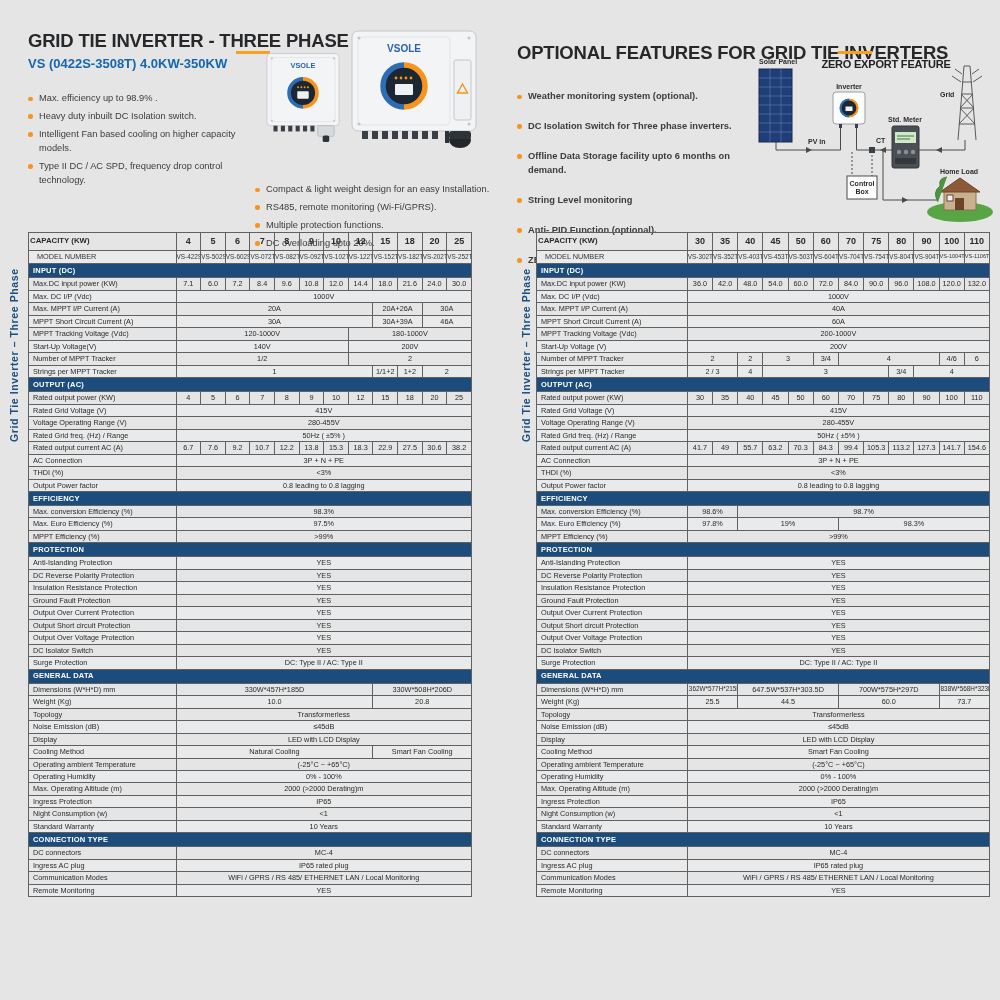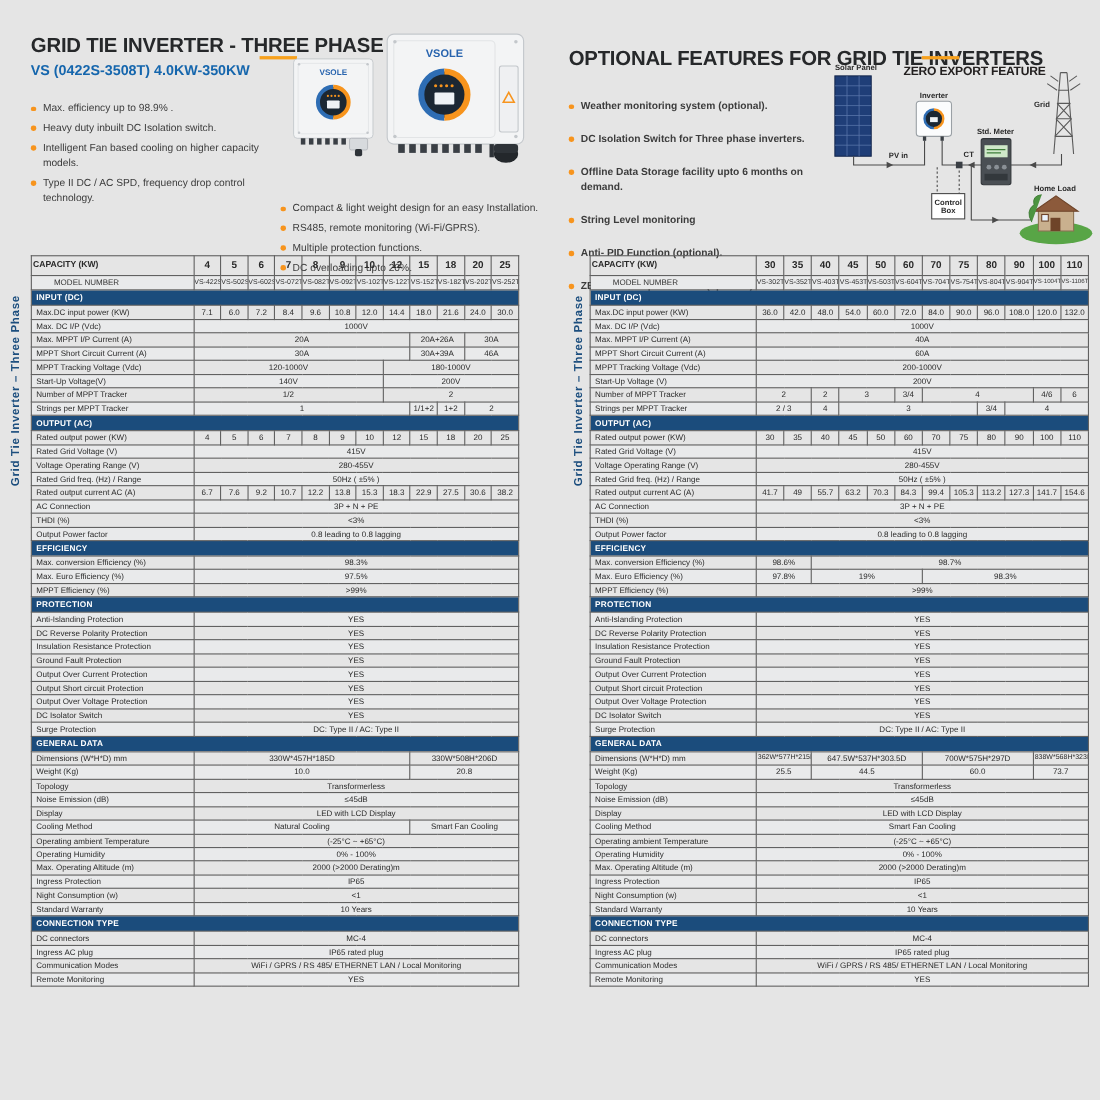--- a/index.html
+++ b/index.html
@@ -29,21 +29,21 @@
   table { border-collapse:collapse; table-layout:fixed; width:100%; }
   td { border:0.8px solid #616161; text-align:center; padding:1px 1px; font-size:7.3px;
        color:#2a2a2a; line-height:1.3; white-space:nowrap; overflow:hidden; }
   td.lab { text-align:left; padding-left:4px; }
   tr.shade td { background:#e9eaeb; }
   tr.sec td { background:#1b4c7c; color:#ffffff; font-weight:700; text-align:left;
               padding:1.6px 4px; font-size:7.5px; letter-spacing:0.2px; }
   tr.cap td { font-weight:700; font-size:9px; padding:2.5px 1px; }
   tr.cap td.lab { font-size:7.8px; }
   tr.model td { font-size:5.5px; padding:1.6px 0; color:#333; }
-  tr.model td.lab { font-size:7.3px; padding-left:20px; }
+  tr.model td.lab { font-size:7.3px; padding-left:8px; }
 
   
   .product-img { position:absolute; }
 
   
   .diagram { position:absolute; }
   .dg-label { font-size:7px; fill:#2b2b2b; font-weight:600; }
   .dg-title { font-size:11px; fill:#232020; font-weight:800; letter-spacing:-0.2px; }
   .wire { stroke:#4a4a4a; stroke-width:1; fill:none; }
   .wire-dot { stroke:#4a4a4a; stroke-width:1; fill:none; stroke-dasharray:2 2; }

